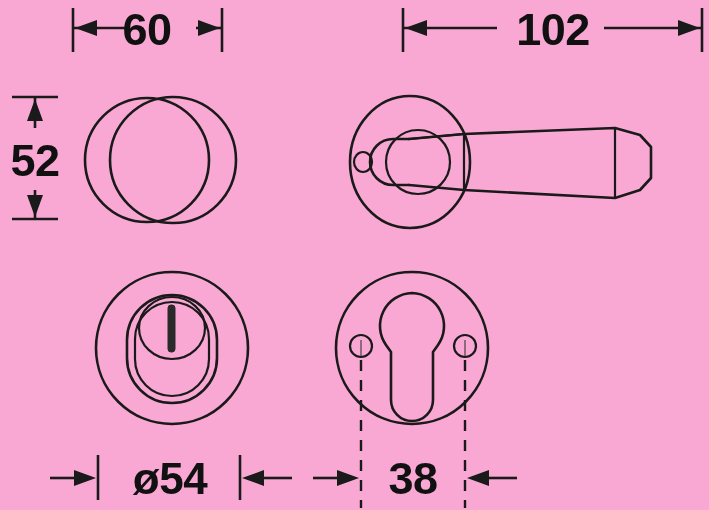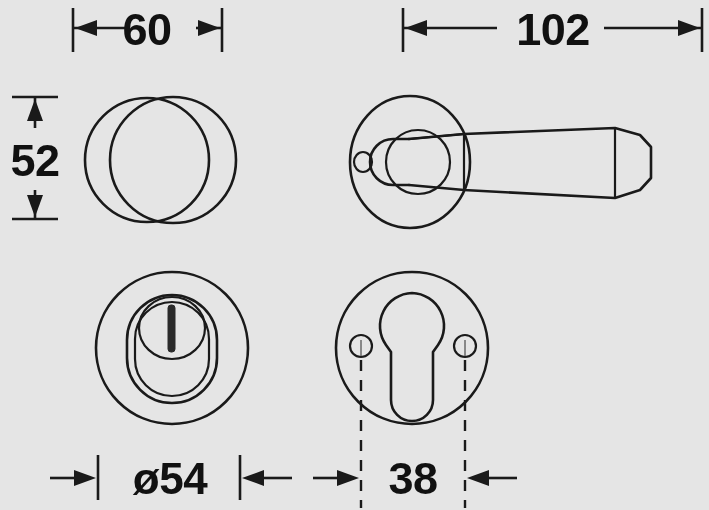--- a/index.html
+++ b/index.html
@@ -7,21 +7,21 @@
     padding: 0;
     background: #ffffff;
   }
   body {
     font-family: "Liberation Sans", sans-serif;
   }
   #drawing-root {
     position: relative;
     width: 709px;
     height: 510px;
-    background: #e5e5e5;
+    background: #f9a8d4;
     overflow: hidden;
   }
   svg#tech-drawing {
     display: block;
     width: 709px;
     height: 510px;
   }
   .part-outline {
     fill: none;
     stroke: #1a1a1a;

